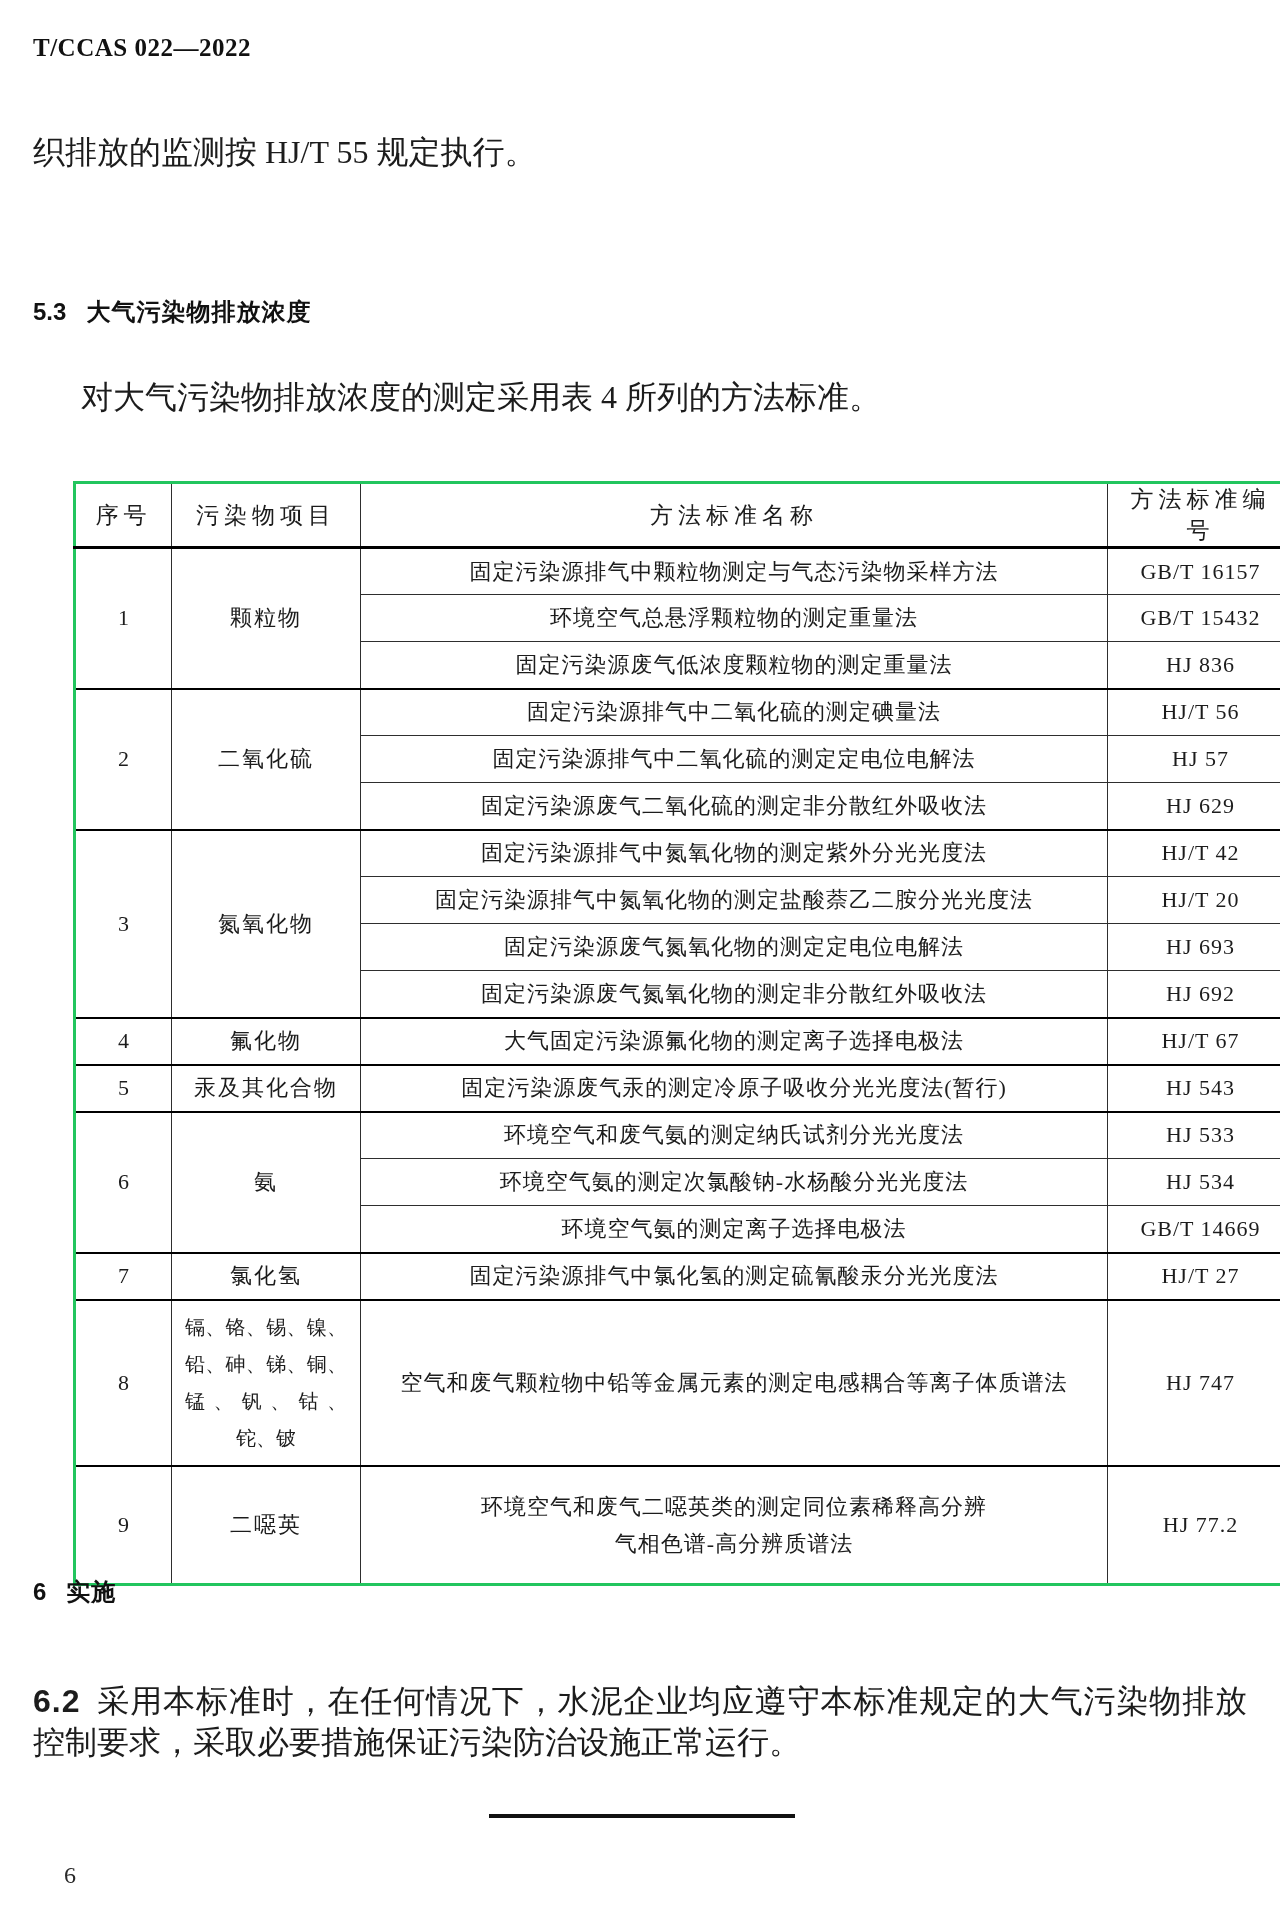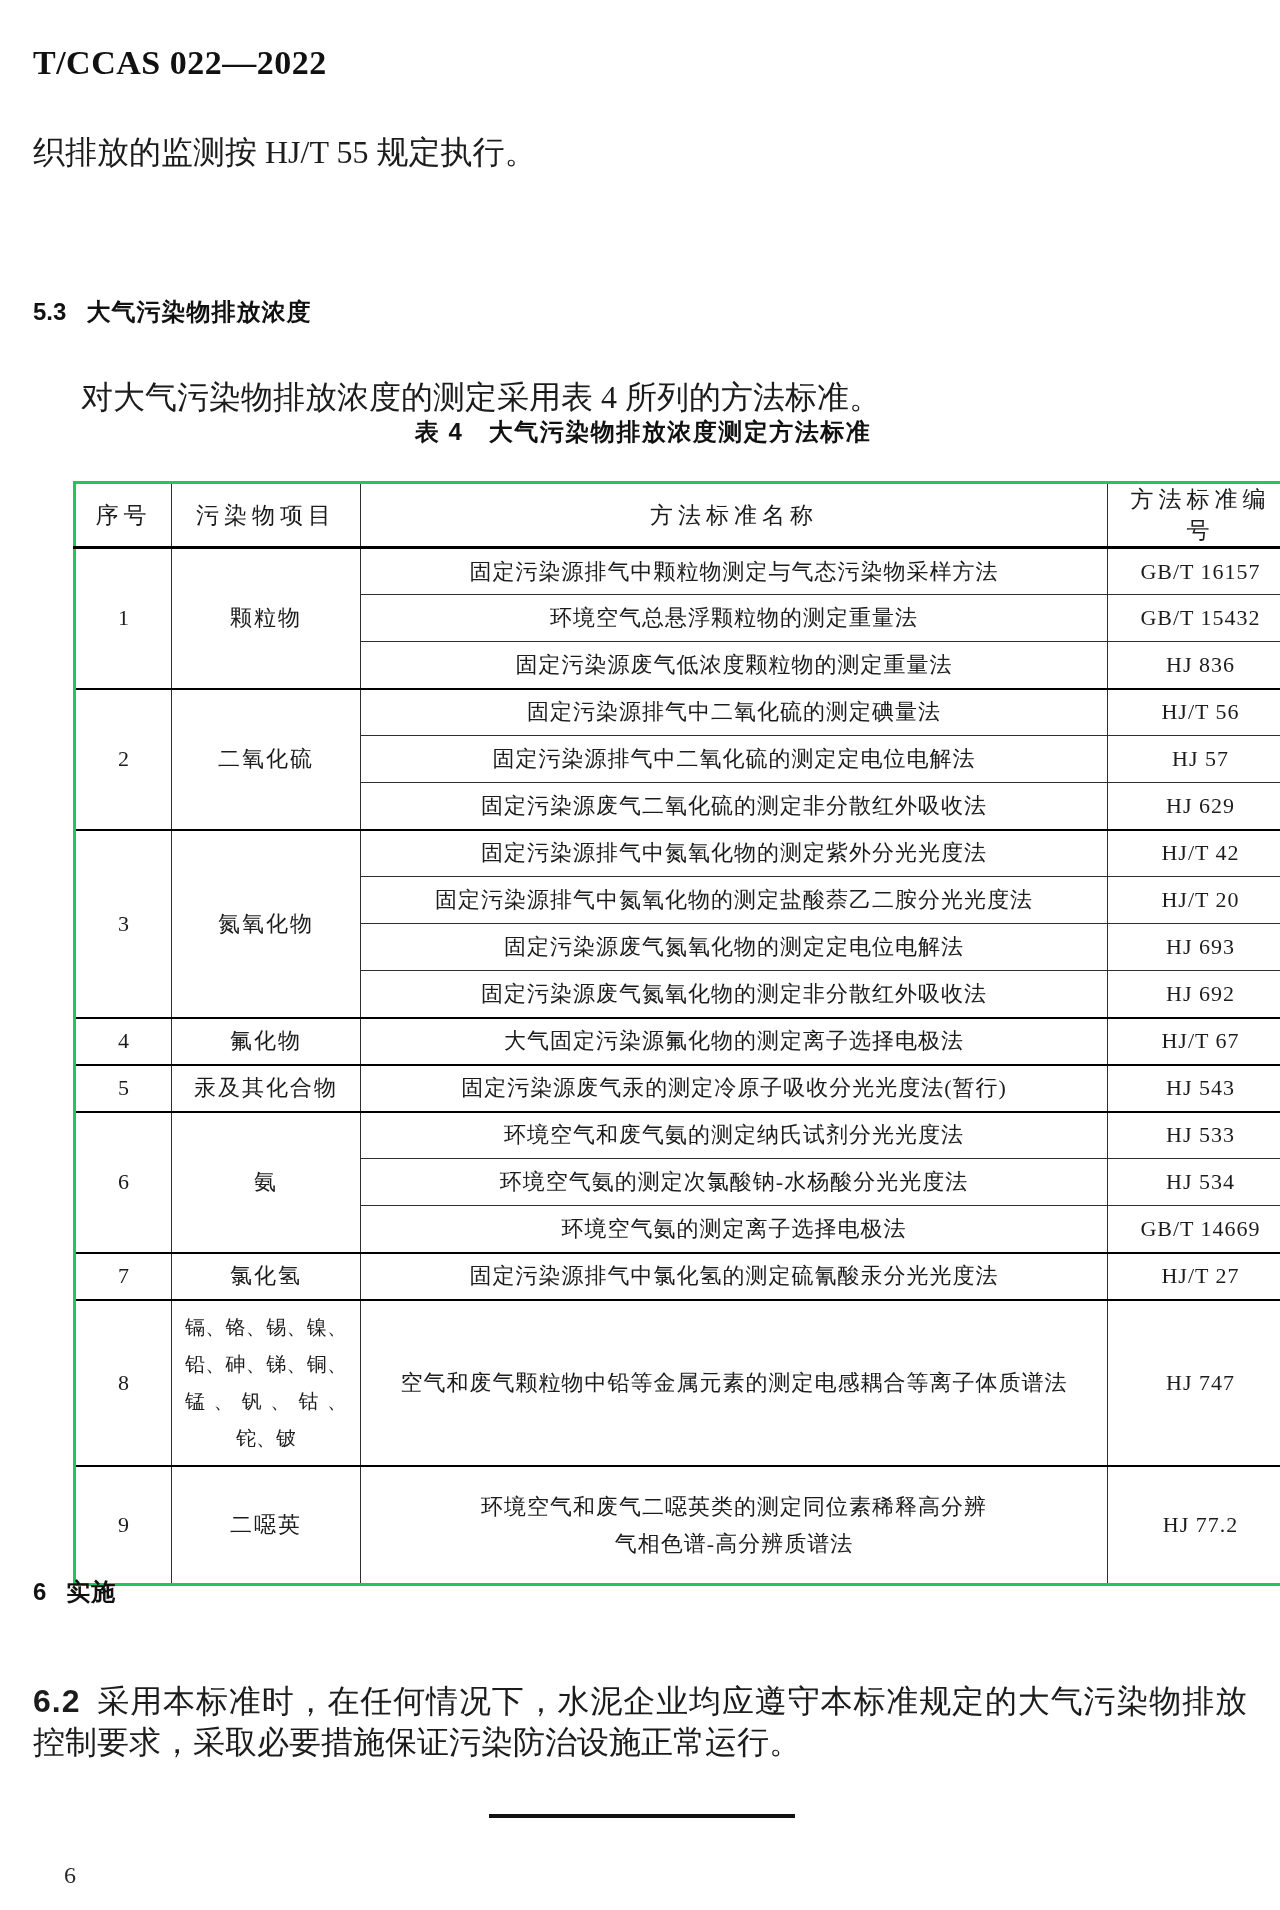--- a/index.html
+++ b/index.html
@@ -3,22 +3,22 @@
 <meta charset="utf-8">
 <style>
   * { margin:0; padding:0; box-sizing:border-box; }
   html,body { background:#e8e8e8; }
   .page {
     position:relative; width:1280px; height:1910px; background:#ffffff;
     font-family:"Liberation Serif","DejaVu Serif",serif; color:#1a1a1a;
     margin:0 auto; overflow:hidden;
   }
   .doc-header {
-    position:absolute; top:44px; left:33px;
-    font-weight:bold; font-size:34px; letter-spacing:0.5px; color:#111;
+    position:absolute; top:34px; left:33px;
+    font-weight:bold; font-size:25px; letter-spacing:0.5px; color:#111;
   }
   .bodyblock {
     position:absolute; left:33px; width:1214px;
     font-size:32px; line-height:41px; text-align:justify; color:#1c1c1c;margin-top:28px;
   }
   .bodyblock p { margin:0; }
   .cnum {
     font-family:"Liberation Sans","DejaVu Sans",sans-serif;
     font-weight:bold; margin-right:16px; letter-spacing:1px;
   }
@@ -82,21 +82,20 @@
   </div>
 
   <div class="heading" style="top:296px;">
     <span class="hnum">5.3</span><span>大气污染物排放浓度</span>
   </div>
 
   <div class="bodyblock para-indent" style="top:349px;">
     <p>对大气污染物排放浓度的测定采用表 4 所列的方法标准。</p>
   </div>
 
-  <div class="tbl-title">表 4　大气污染物排放浓度测定方法标准</div>
 
   <div class="tbl-wrap">
     <table class="std-table">
       <colgroup>
           <col class="c1">
           <col class="c2">
           <col class="c3">
           <col class="c4">
         </colgroup>
       <thead>

